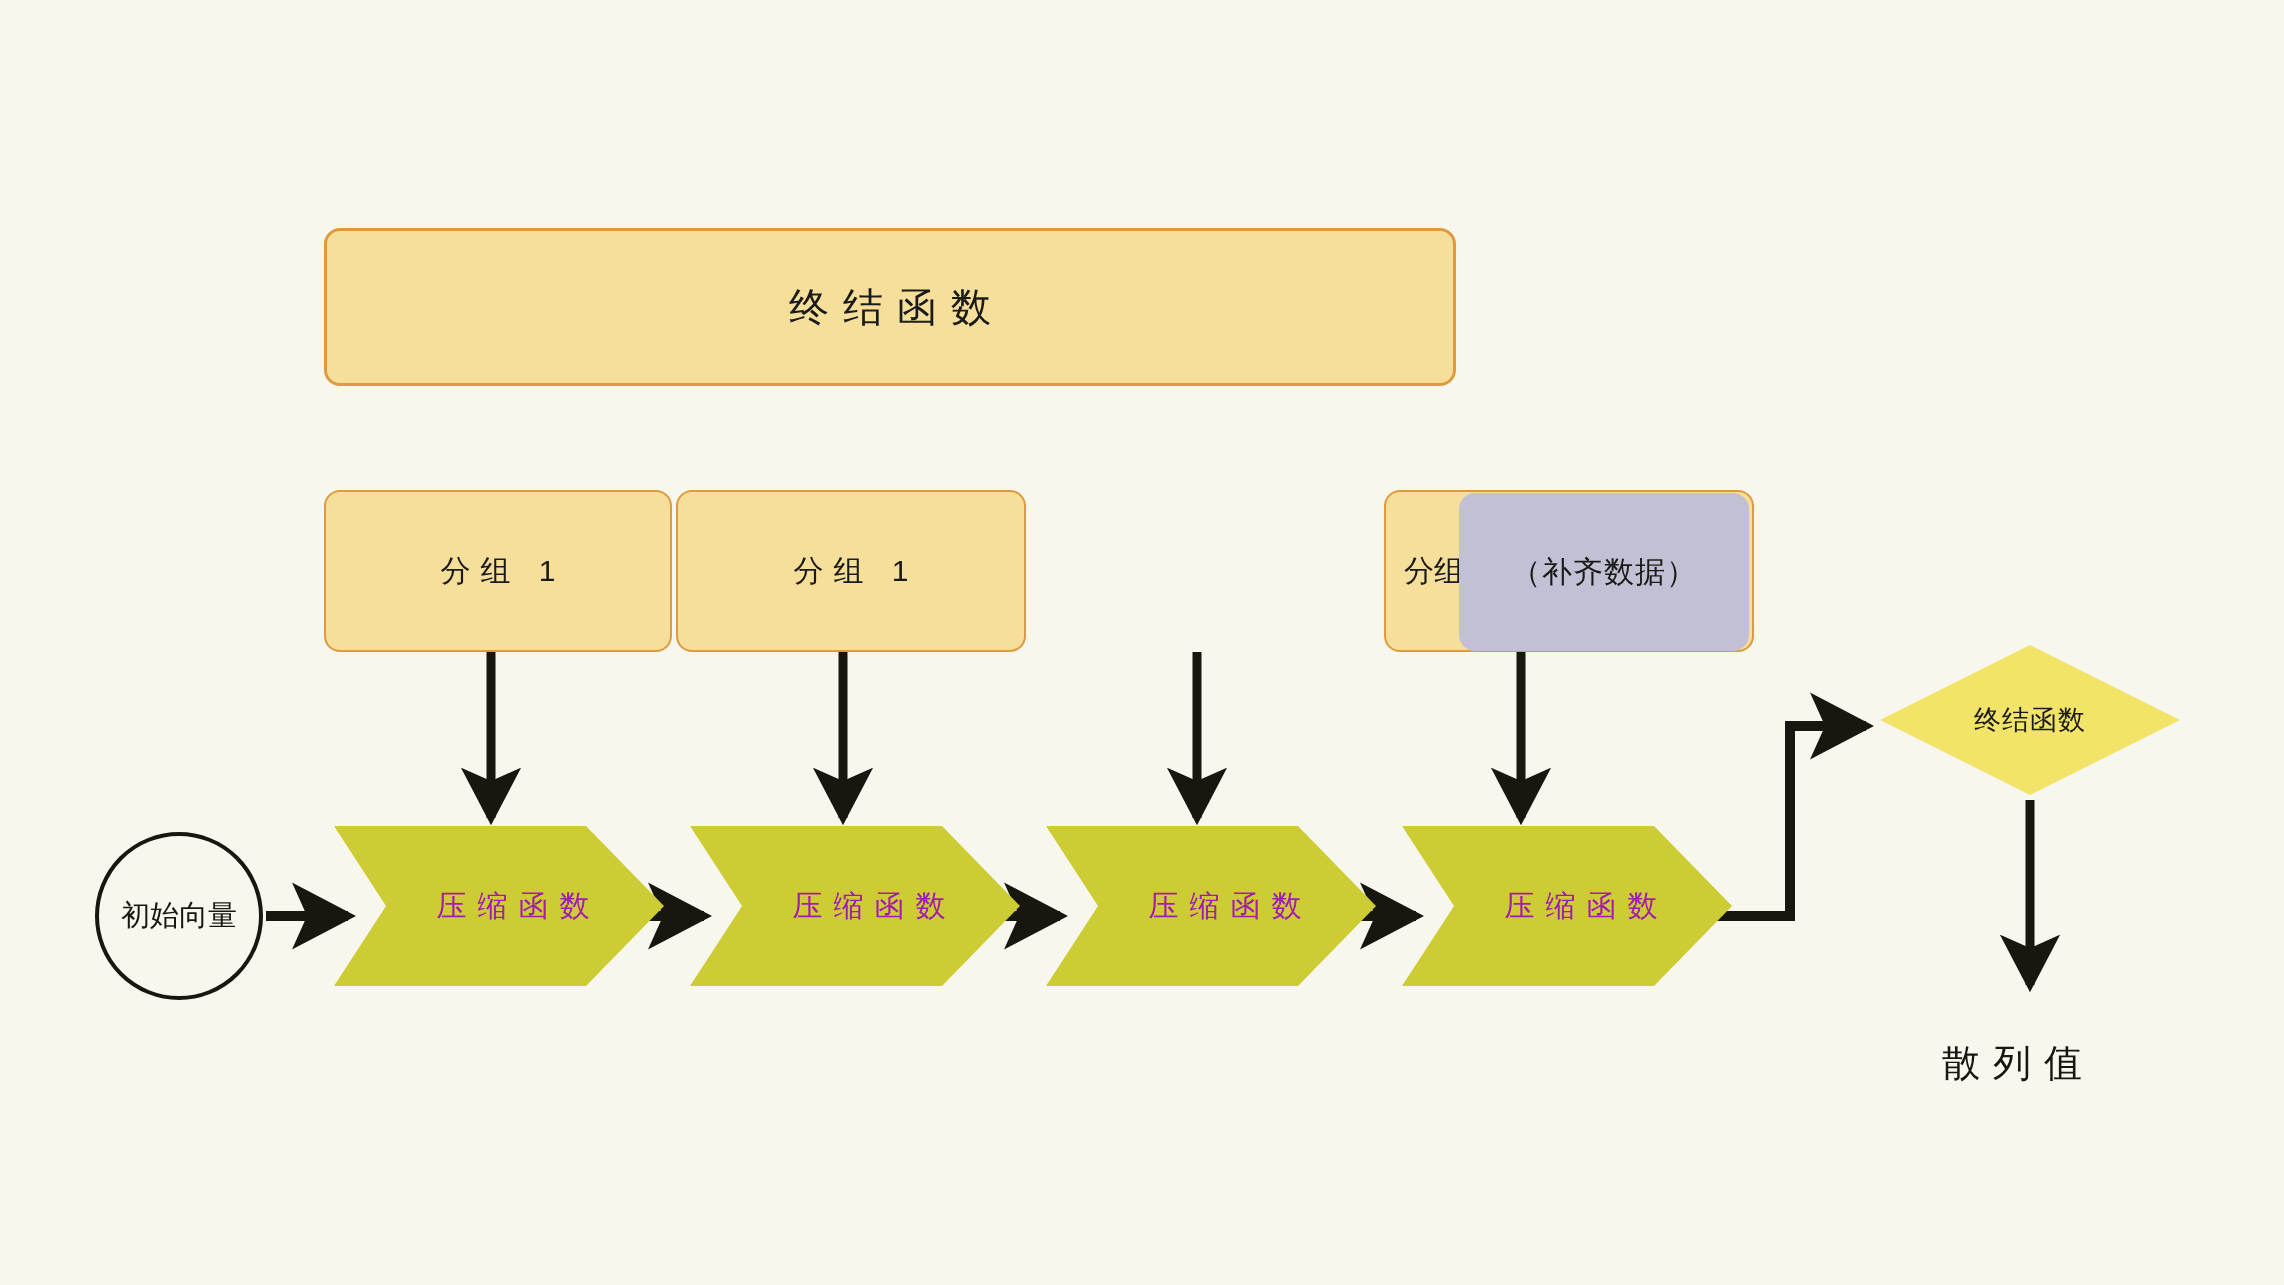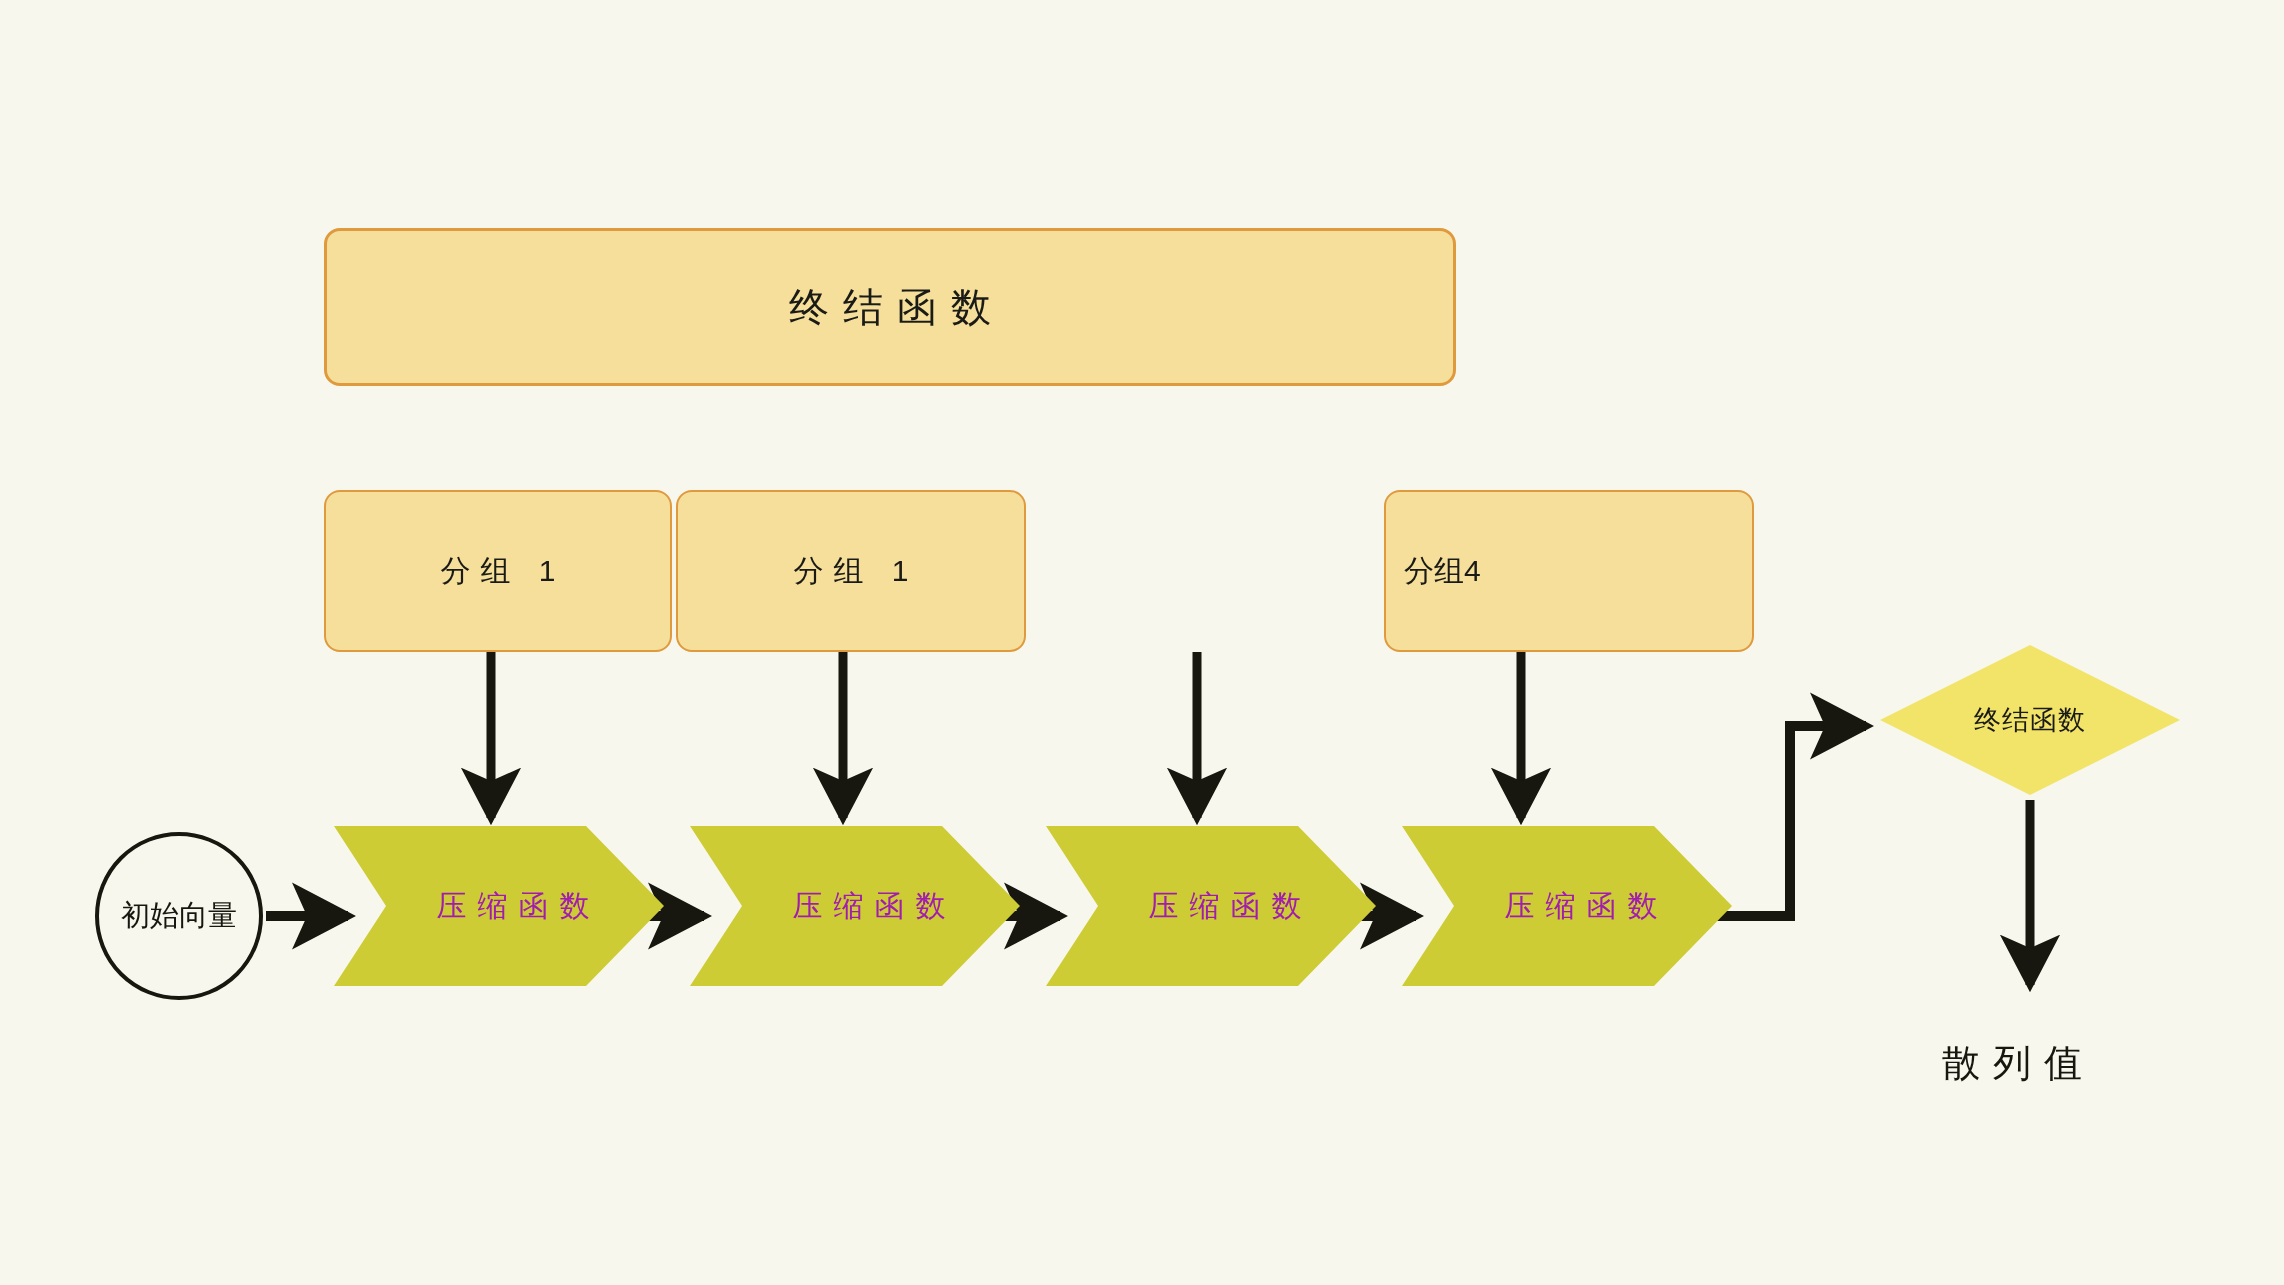--- a/index.html
+++ b/index.html
@@ -206,20 +206,23 @@
 
   <div class="abs group-box" style="left:676px; width:350px;">
     <span class="group-label">分组 1</span>
   </div>
 
 
   <div class="abs group-box" style="left:1384px; width:370px; justify-content:flex-start; padding-left:18px;">
     <span class="group-label tight">分组4</span>
   </div>
 
+  <div class="abs pad-box">
+    <span class="pad-label">（补齐数据）</span>
+  </div>
 
   <div class="abs chevron" style="left:334px;">
     <svg viewBox="0 0 330 160" xmlns="http://www.w3.org/2000/svg">
       <path d="M0,0 L252,0 L330,80 L252,160 L0,160 L52,80 Z" fill="#cdcc34"></path>
     </svg>
     <span class="chevron-label">压缩函数</span>
   </div>
 
   <div class="abs chevron" style="left:690px;">
     <svg viewBox="0 0 330 160" xmlns="http://www.w3.org/2000/svg">

